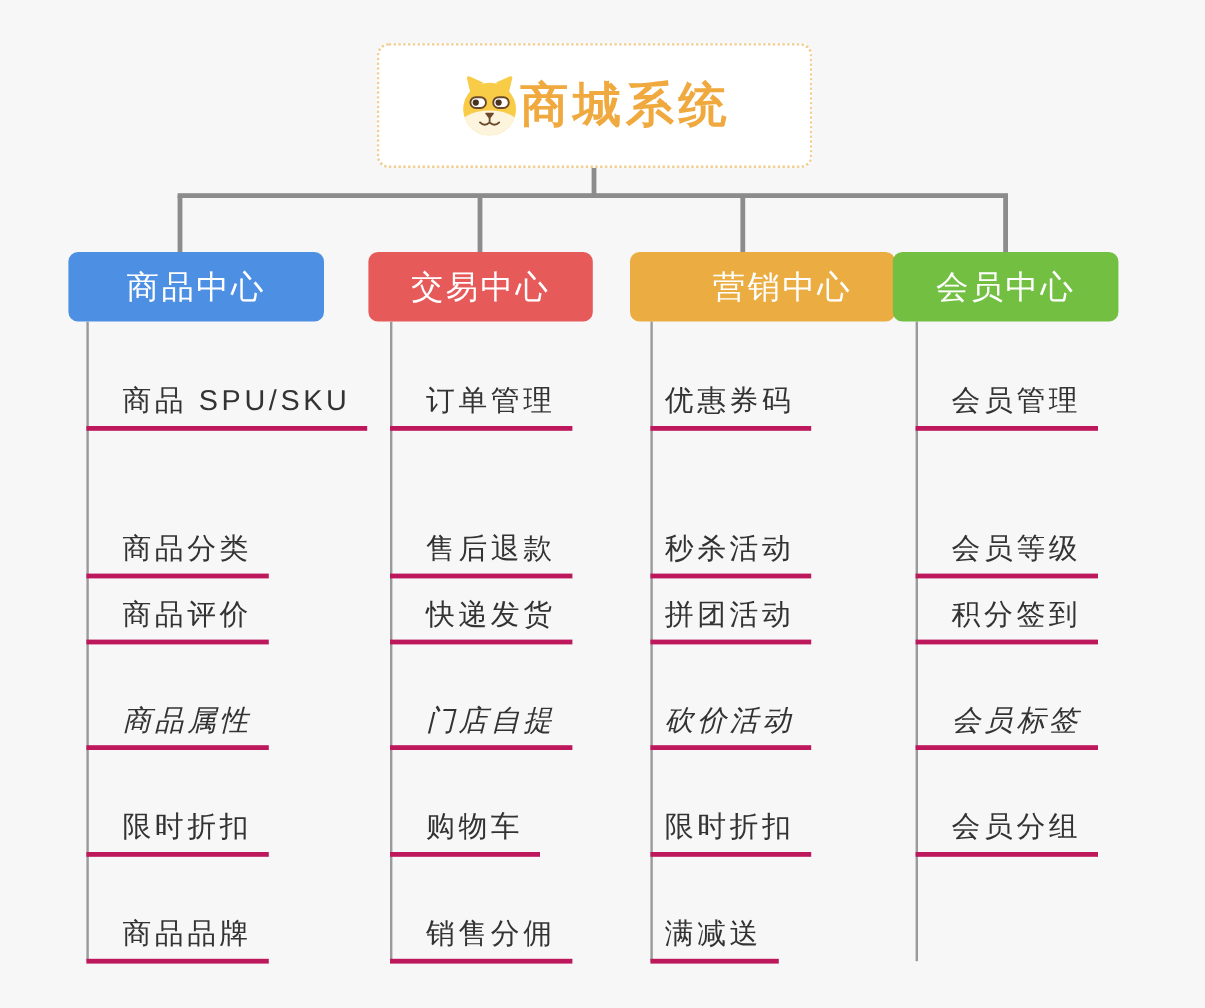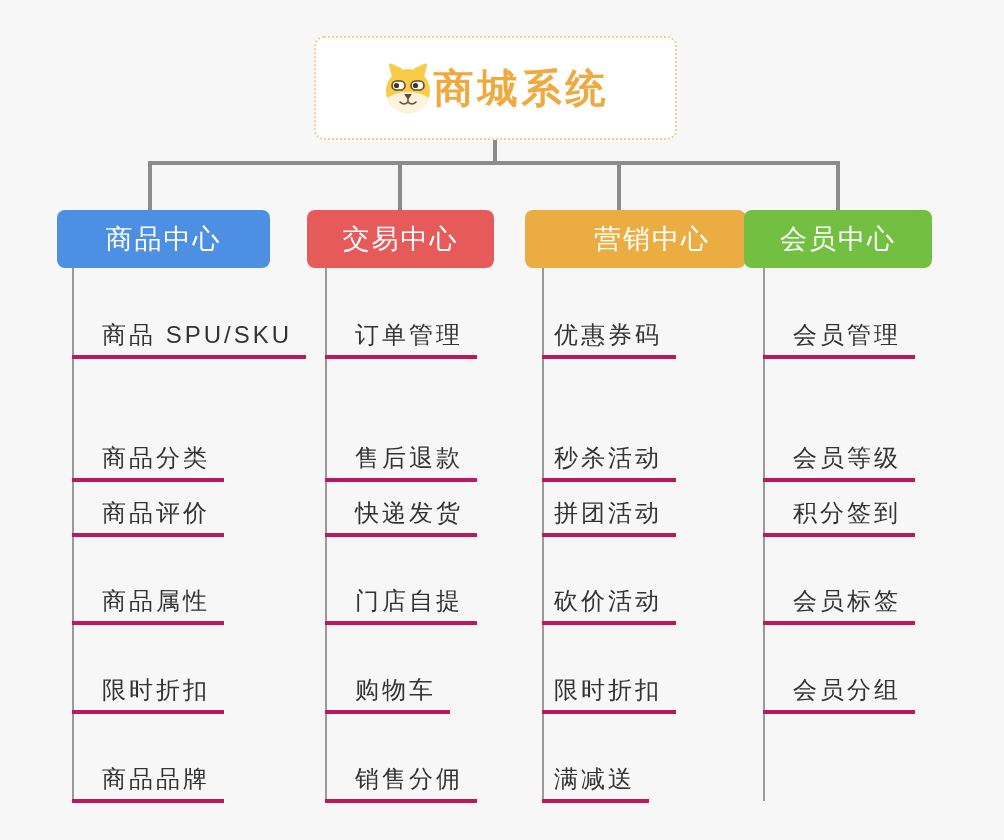--- a/index.html
+++ b/index.html
@@ -47,21 +47,21 @@
   
   .item{
     position:absolute;display:inline-block;white-space:nowrap;
     height:38px;line-height:36px;
     padding:0 14px 0 30px;
     border-bottom:4px solid #be185d;
     font-size:24px;letter-spacing:3px;color:#333333;
   }
   .c0{left:72px;} .c1{left:325px;} .c2{left:542px;padding-left:12px;} .c3{left:763px;}
   .r0{top:317px;} .r1{top:392px;margin-top:48px;} .r2{top:495px;}
-  .r3{top:583px;} .r4{top:672px;} .r5{top:761px;}
+  .r3{top:583px;font-style:italic;} .r4{top:672px;} .r5{top:761px;}
 </style>
 </head>
 <body>
 
 <div class="canvas">
 
   <div class="root-node">
     <span class="dog-icon">
       <svg viewBox="0 0 52 50" width="52" height="50">
         <path d="M10 14 L7 2 Q7 0 9.5 0.8 L21 6 Z" fill="#F8CC47"></path>

